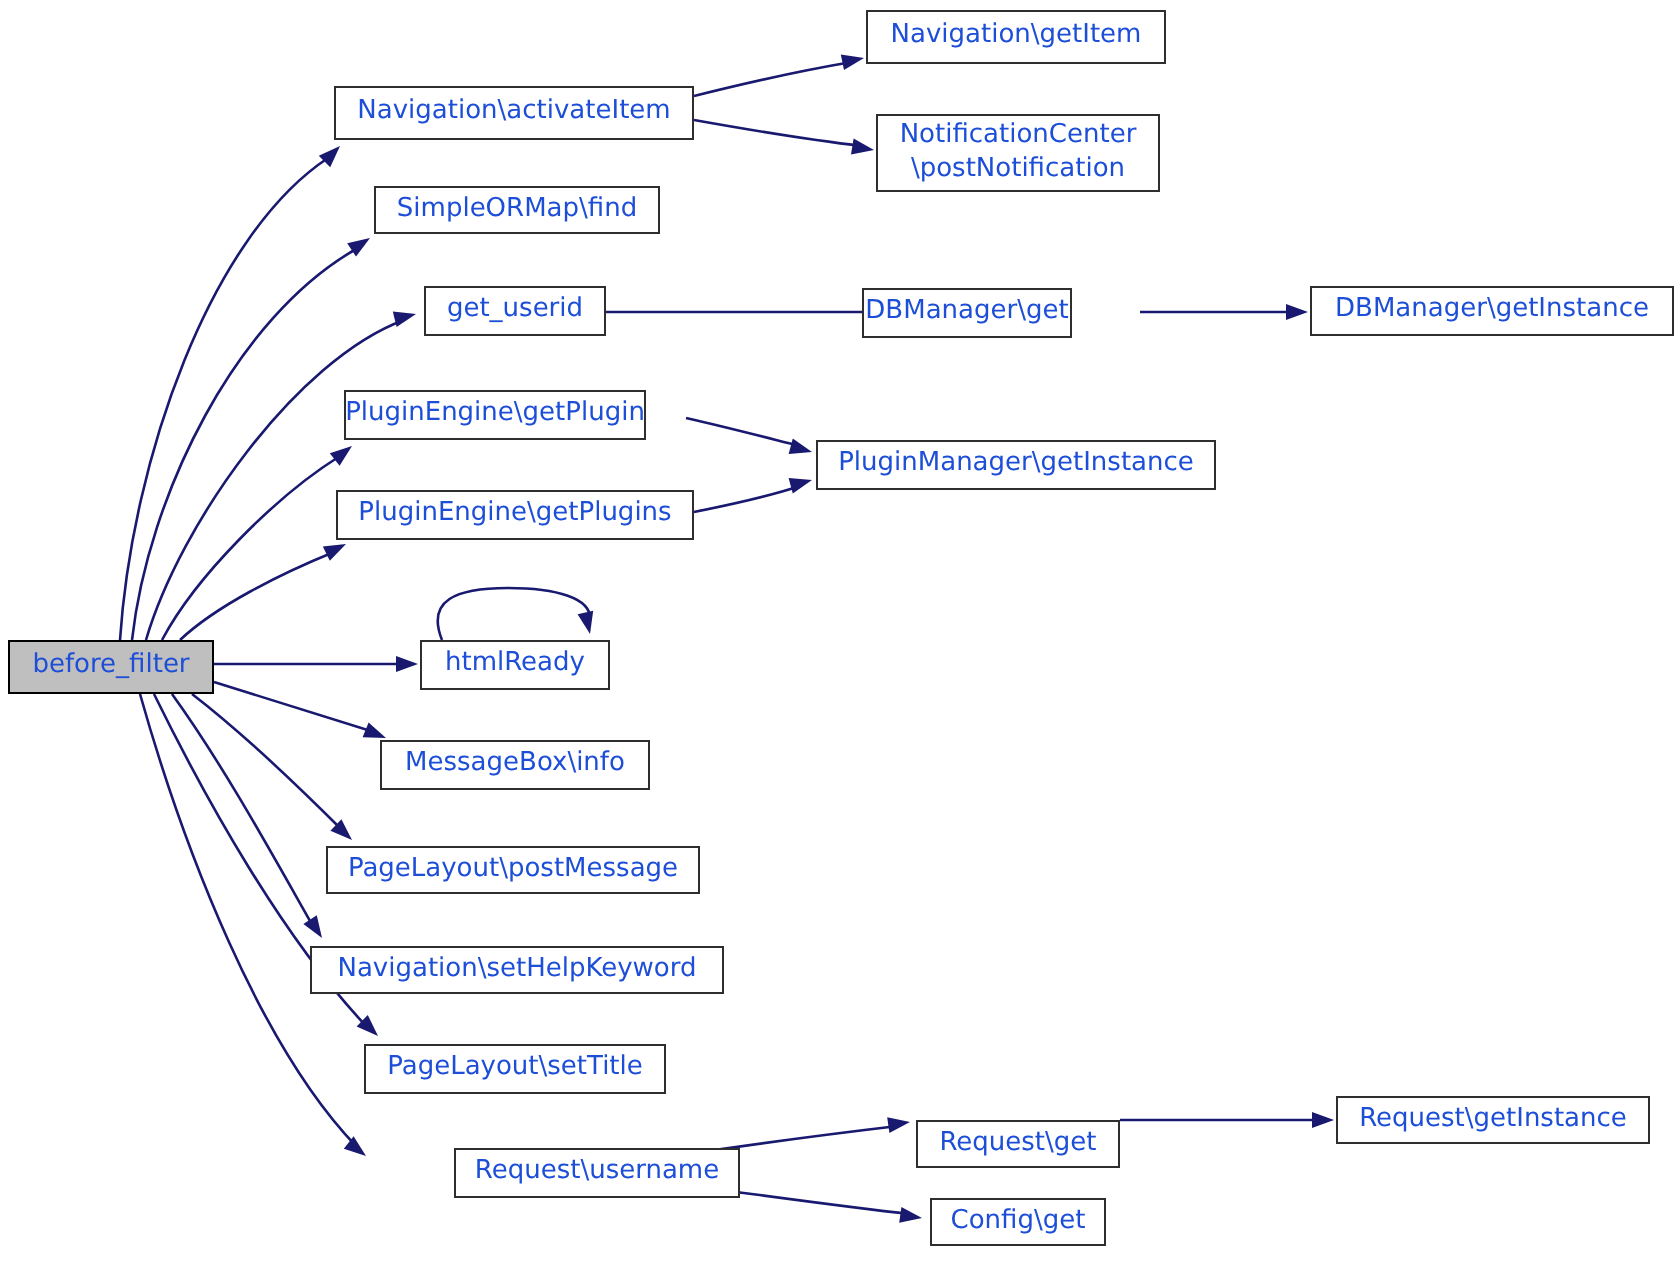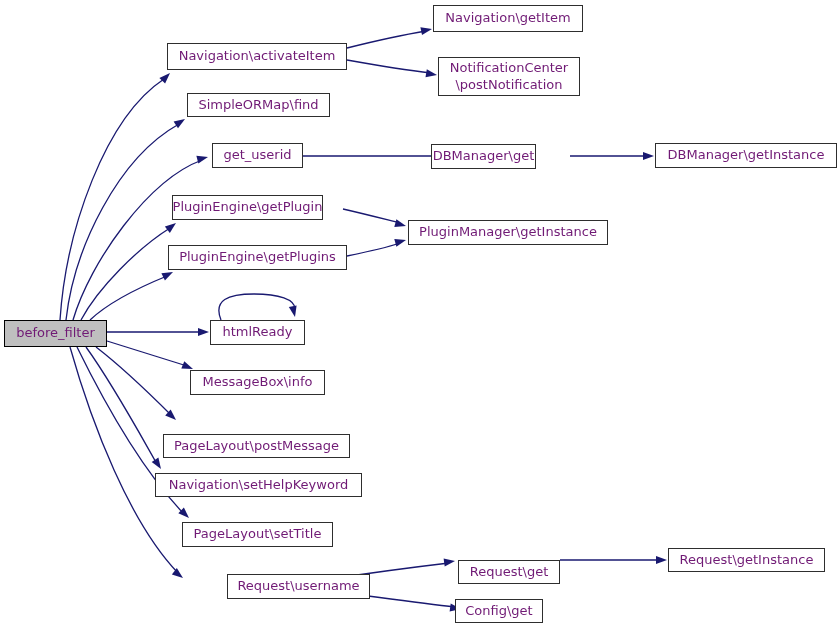--- a/index.html
+++ b/index.html
@@ -9,21 +9,21 @@
     background:#ffffff;
     font-family:"DejaVu Sans","Liberation Sans",sans-serif;
     overflow:hidden;
   }
   #edge-layer{position:absolute;left:0;top:0;width:840px;height:631px;}
   .node{
     position:absolute;
     box-sizing:border-box;
     background:#ffffff;
     border:1.4px solid #2e2e2e;
-    color:#701a75;
+    color:#1d4ed8;
     font-size:13px;
     line-height:1.25;
     display:flex;
     align-items:center;
     justify-content:center;
     text-align:center;
     white-space:pre-line;
     cursor:pointer;
   }
   .node.root{
@@ -83,27 +83,27 @@
     </svg>
   <div id="node-layer">
       <div class="node root" style="left: 4px; top: 320px; width: 103px; height: 27px;">before_filter</div>
       <div class="node" style="left: 167px; top: 43px; width: 180px; height: 27px;">Navigation\activateItem</div>
       <div class="node" style="left: 187px; top: 93px; width: 143px; height: 24px; text-align: right;">SimpleORMap\find</div>
       <div class="node" style="left: 212px; top: 143px; width: 91px; height: 25px;">get_userid</div>
       <div class="node" style="left: 172px; top: 195px; width: 151px; height: 25px;">PluginEngine\getPlugin</div>
       <div class="node" style="left: 168px; top: 245px; width: 179px; height: 25px;">PluginEngine\getPlugins</div>
       <div class="node" style="left: 210px; top: 320px; width: 95px; height: 25px;">htmlReady</div>
       <div class="node" style="left: 190px; top: 370px; width: 135px; height: 25px;">MessageBox\info</div>
-      <div class="node" style="left: 163px; top: 423px; width: 187px; height: 24px; margin-top: 11px;">PageLayout\postMessage</div>
+      <div class="node" style="left: 163px; top: 423px; width: 187px; height: 24px;">PageLayout\postMessage</div>
       <div class="node" style="left: 155px; top: 473px; width: 207px; height: 24px;">Navigation\setHelpKeyword</div>
       <div class="node" style="left: 182px; top: 522px; width: 151px; height: 25px;">PageLayout\setTitle</div>
       <div class="node" style="left: 187px; top: 574px; width: 143px; height: 25px; margin-left: 40px;">Request\username</div>
       <div class="node" style="left: 433px; top: 5px; width: 150px; height: 27px;">Navigation\getItem</div>
       <div class="node" style="left: 438px; top: 57px; width: 142px; height: 39px;">NotificationCenter
 \postNotification</div>
       <div class="node" style="left: 431px; top: 144px; width: 105px; height: 25px;">DBManager\get</div>
       <div class="node" style="left: 655px; top: 143px; width: 182px; height: 25px;">DBManager\getInstance</div>
       <div class="node" style="left: 408px; top: 220px; width: 200px; height: 25px;">PluginManager\getInstance</div>
       <div class="node" style="left: 458px; top: 560px; width: 102px; height: 24px;">Request\get</div>
       <div class="node" style="left: 668px; top: 548px; width: 157px; height: 24px;">Request\getInstance</div>
-      <div class="node" style="left: 455px; top: 599px; width: 88px; height: 24px;">Config\get</div>
+      <div class="node" style="left: 465px; top: 599px; width: 88px; height: 24px;">Config\get</div>
     </div>
 </div>
 
 </body></html>

